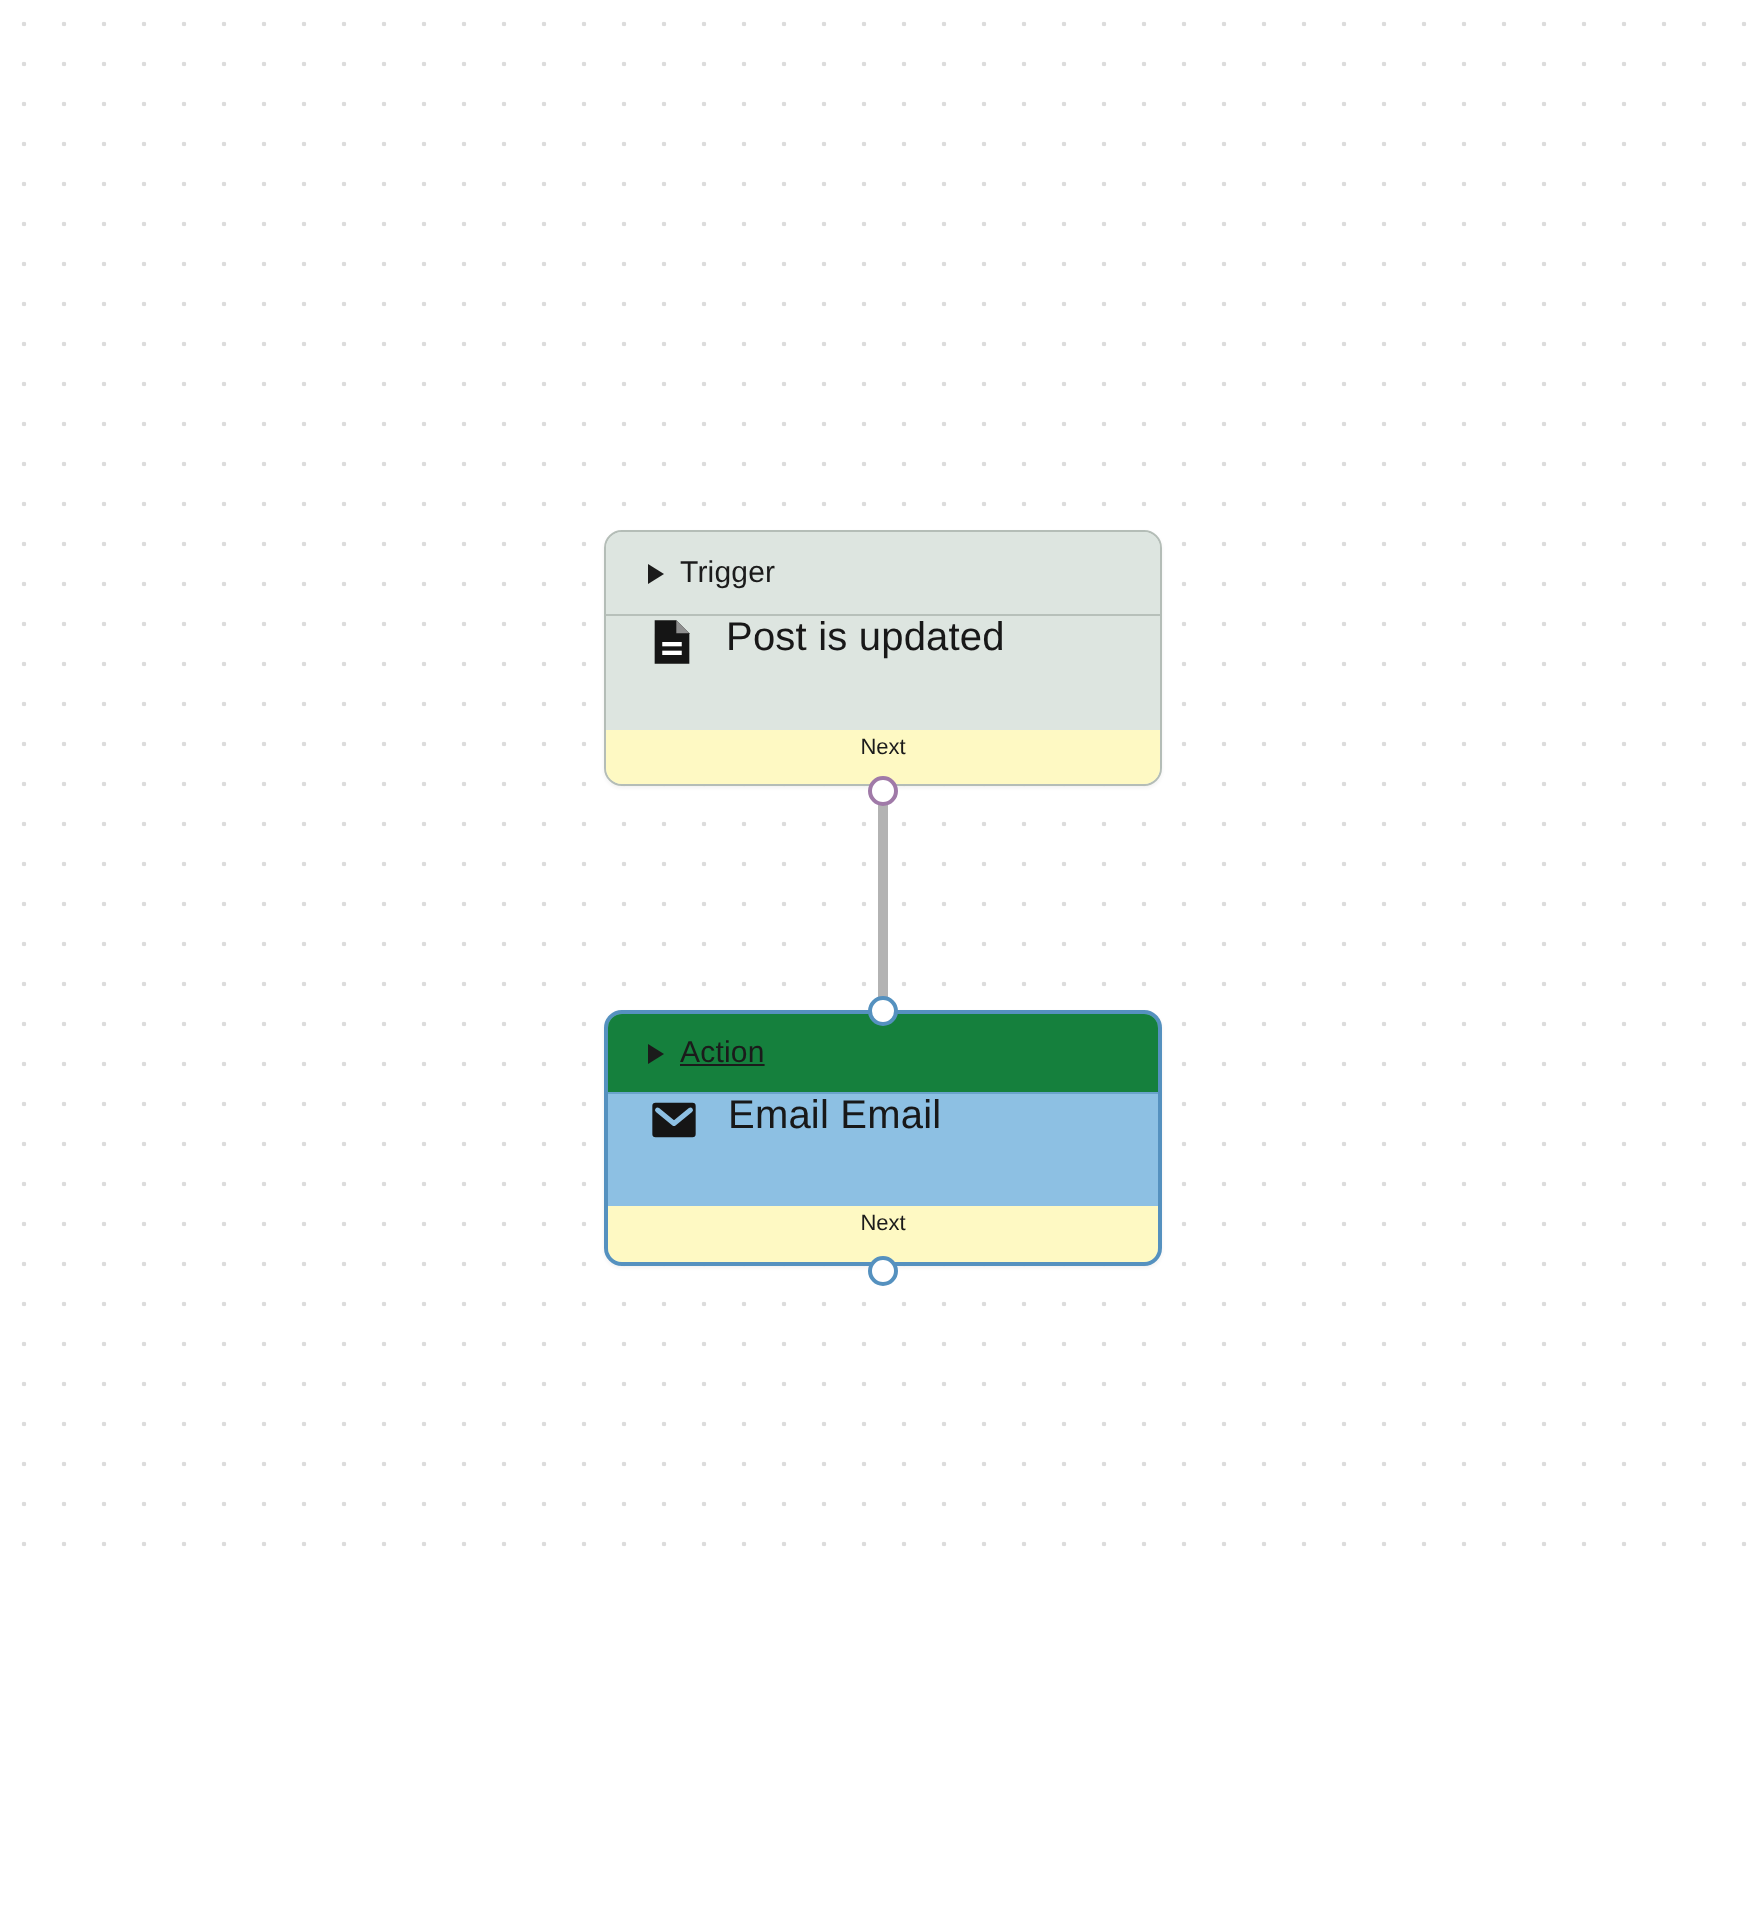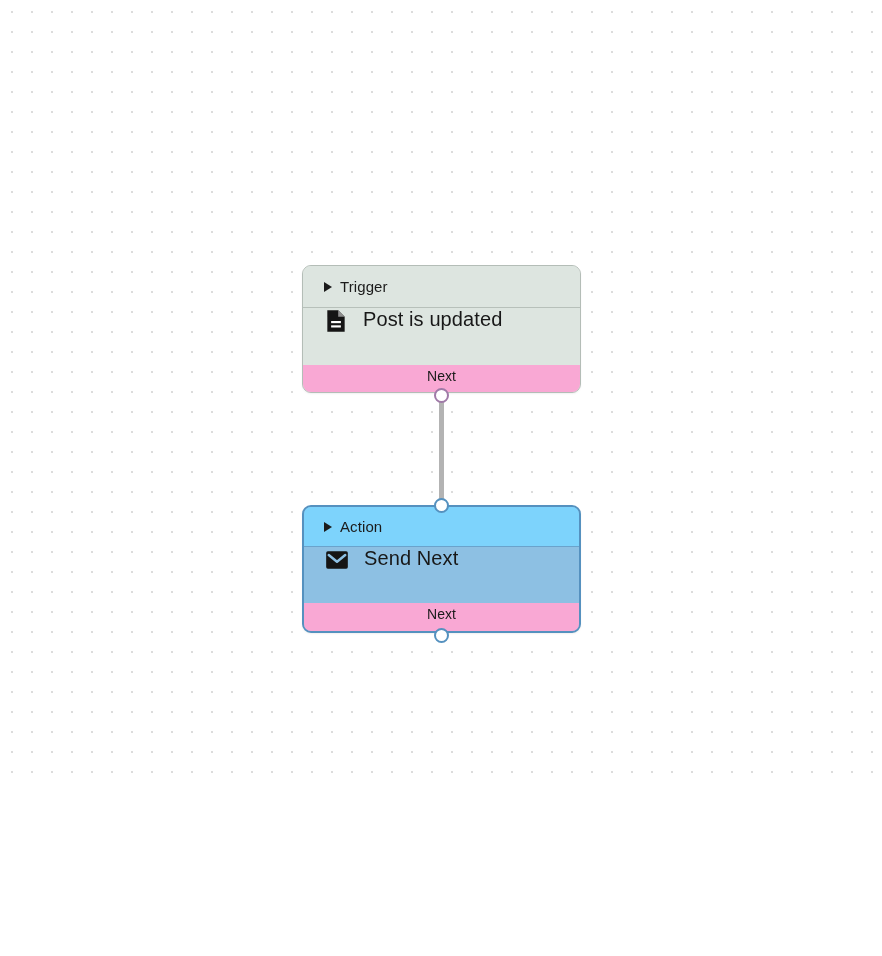--- a/index.html
+++ b/index.html
@@ -73,26 +73,26 @@
   .node-icon {
     width: 26px;
     height: 26px;
     flex: none;
     margin-right: 14px;
     display: block;
   }
 
   .node-footer {
     box-sizing: border-box;
-    background: #f9a8d4;
+    background: #fef9c3;
     display: flex;
     align-items: flex-start;
     justify-content: center;
     padding-top: 3px;
-    font-size: 14px;
+    font-size: 11px;
     color: #1b1b1b;
   }
 
   
   #node-trigger {
     left: 302px;
     top: 265px;
     width: 279px;
     height: 128px;
     background: #dde5e0;
@@ -107,21 +107,21 @@
   
   #node-action {
     left: 302px;
     top: 505px;
     width: 279px;
     height: 128px;
     background: #8dc0e3;
     border: 2px solid #5591bf;
     box-shadow: 0 1px 2px rgba(0,0,0,0.06);
   }
-  #node-action .node-header { background: #7dd3fc; height: 39px; padding-left: 20px; }
+  #node-action .node-header { background: #15803d; height: 39px; padding-left: 20px; text-decoration: underline; }
   #node-action .node-divider { background: #6aa3cc; }
   #node-action .node-body { background: #8dc0e3; height: 56px; }
   #node-action .node-footer { height: 28px; }
 
   
   #connector-line {
     position: absolute;
     left: 439px;
     top: 394px;
     width: 5px;
@@ -195,21 +195,21 @@
       <span>Action</span>
     </div>
 
     <div class="node-divider"></div>
 
     <div class="node-body">
       <svg class="node-icon" viewBox="0 0 24 24" aria-hidden="true">
         <rect x="2" y="4" width="20" height="16" rx="1.5" fill="#151515"></rect>
         <path d="M4.4 7.4 L12 13.6 L19.6 7.4" fill="none" stroke="#8dc0e3" stroke-width="2.3" stroke-linecap="round" stroke-linejoin="round"></path>
       </svg>
-      <span>Send Next</span>
+      <span>Email Email</span>
     </div>
 
     <div class="node-footer">
       <span>Next</span>
     </div>
   </div>
 
   <div class="port" id="port-action-in"></div>
   <div class="port" id="port-action-next"></div>
 

